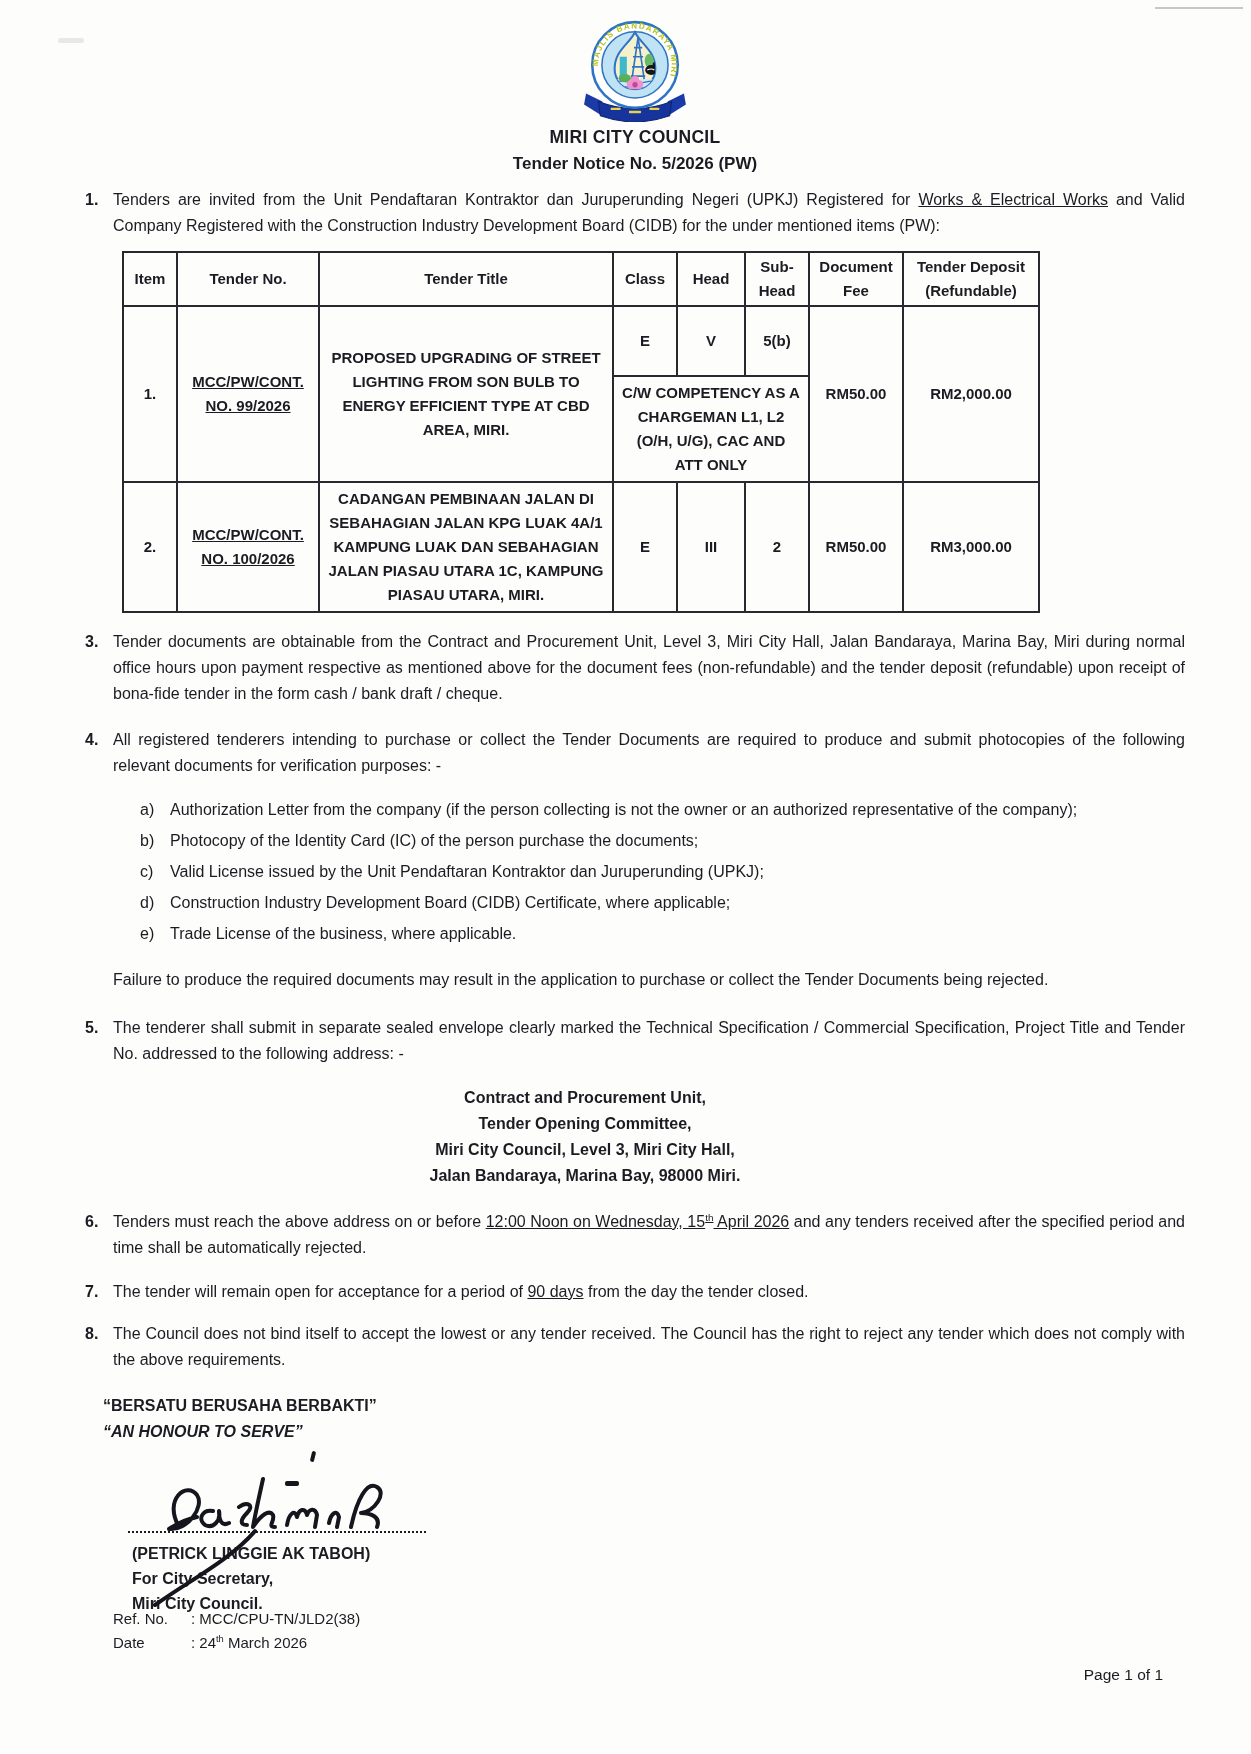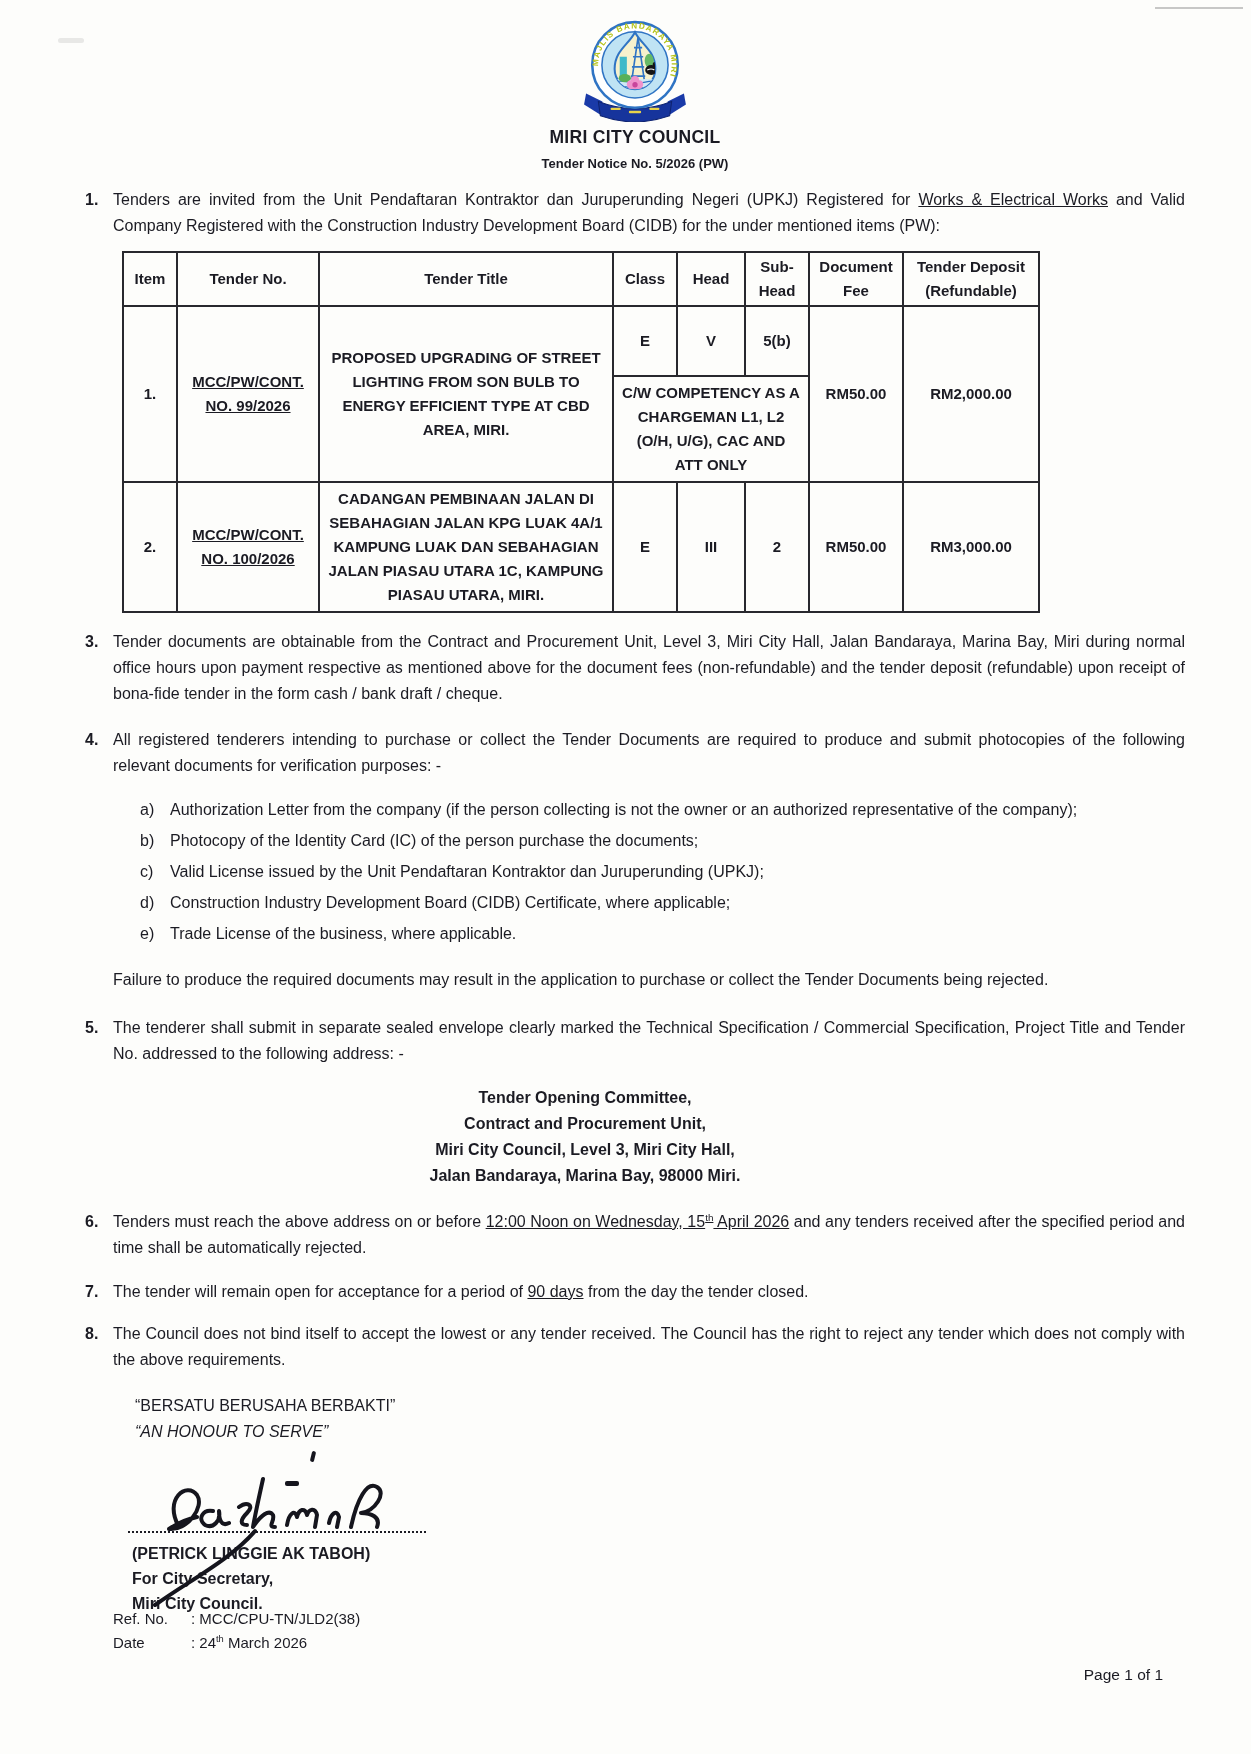--- a/index.html
+++ b/index.html
@@ -15,21 +15,21 @@
   .content{position:absolute;left:85px;right:66px;top:0;}
   .b{font-weight:normal;}
   .u{text-decoration:underline;}
   .i{font-style:italic;}
   sup{font-size:0.62em;vertical-align:super;line-height:0;}
 
   
   .doc-header{padding-top:20px;text-align:center;}
   .crest{display:block;margin:0 auto;}
   .org-name{font-weight:bold;font-size:17.5px;letter-spacing:0.3px;margin-top:2px;}
-  .notice-no{font-weight:bold;font-size:13px;margin-top:1px;}
+  .notice-no{font-weight:bold;font-size:17px;margin-top:1px;}
 
   
   .num-para{display:flex;}
   .num-para .pnum{flex:none;width:28px;font-weight:bold;}
   .num-para .ptext{flex:1;text-align:justify;}
   #p1{margin-top:10px;}
   #p3{margin-top:16px;}
   #p4{margin-top:20px;}
   #p5{margin-top:22px;}
   #p6{margin-top:20px;}
@@ -55,21 +55,21 @@
   .sublist{margin-top:18px;margin-left:55px;}
   .sub-item{display:flex;margin-bottom:5px;}
   .sub-item .slet{flex:none;width:30px;}
   .sub-item .stext{flex:1;text-align:justify;}
   .failure-note{margin-top:20px;margin-left:28px;text-align:justify;}
 
   
   .address-block{margin-top:18px;margin-right:100px;text-align:center;font-weight:bold;}
 
   
-  .motto{margin-top:20px;margin-left:50px;font-weight:normal;}
+  .motto{margin-top:20px;margin-left:18px;font-weight:bold;}
 
   
   .sig-area{position:relative;height:150px;margin-top:6px;}
   .pen-mark1{position:absolute;left:226px;top:0px;width:4px;height:11px;background:#15151d;border-radius:2px;transform:rotate(14deg);}
   .pen-mark2{position:absolute;left:200px;top:30px;width:14px;height:5px;background:#15151d;border-radius:2px;}
   .sig-svg{position:absolute;left:50px;top:14px;z-index:2;overflow:visible;}
   .dotted-line{position:absolute;left:43px;top:80px;width:298px;border-bottom:2.5px dotted #1c1c24;}
   .sig-text{position:absolute;left:47px;top:90px;font-weight:bold;line-height:25px;}
 
   
@@ -238,22 +238,22 @@
     </div>
 
     <div class="failure-note"><span>Failure to produce the required documents </span><span class="b">may result in the application to purchase or collect the Tender Documents being rejected.</span></div>
 
     <div class="num-para" id="p5">
       <span class="pnum">5.</span>
       <span class="ptext"><span>The tenderer shall submit in separate sealed envelope clearly marked the Technical Specification / Commercial Specification, Project Title and Tender No. addressed to the following address: -</span></span>
     </div>
 
     <div class="address-block">
+      <div>Contract and Procurement Unit,</div>
       <div>Tender Opening Committee,</div>
-      <div>Contract and Procurement Unit,</div>
       <div>Miri City Council, Level 3, Miri City Hall,</div>
       <div>Jalan Bandaraya, Marina Bay, 98000 Miri.</div>
     </div>
 
     <div class="num-para" id="p6">
       <span class="pnum">6.</span>
       <span class="ptext"><span>Tenders must reach the above address on or before </span><span class="b u">12:00 Noon on Wednesday, 15</span><sup class="b u">th</sup><span class="b u"> April 2026</span><span> and any tenders received after the specified period and time shall be automatically rejected.</span></span>
     </div>
     <div class="num-para" id="p7">
       <span class="pnum">7.</span>

